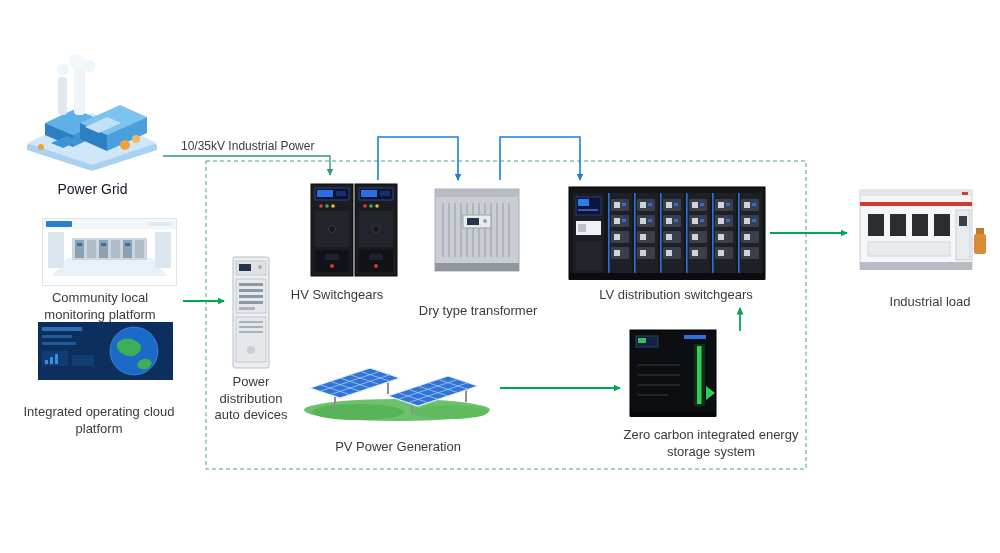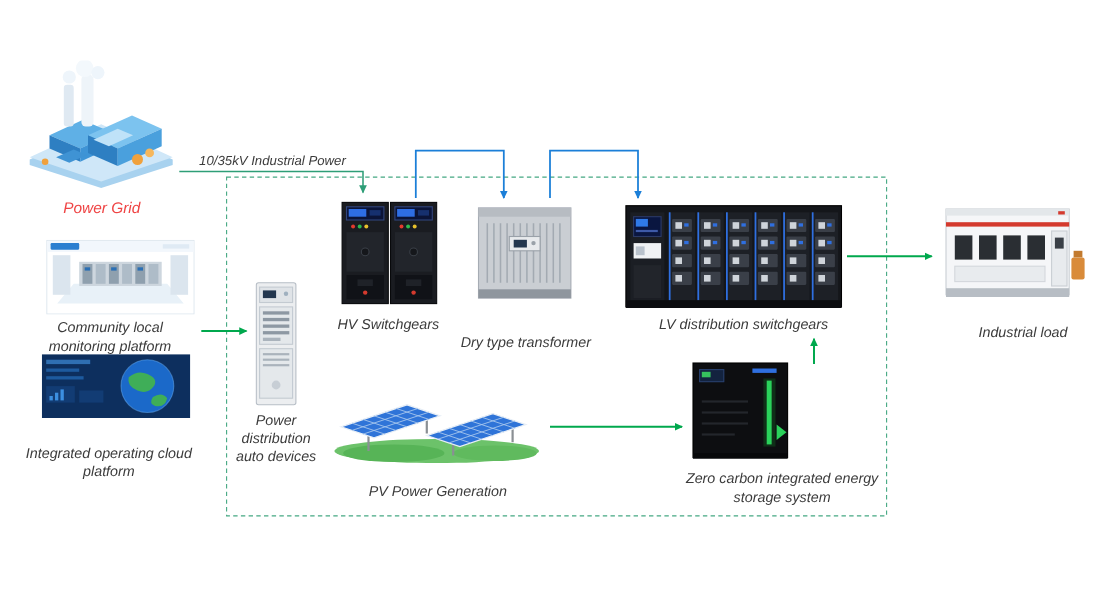--- a/index.html
+++ b/index.html
@@ -1,21 +1,21 @@
 <!DOCTYPE html>
 <html><head>
 <meta charset="utf-8">
 <style>
   * { margin:0; padding:0; box-sizing:border-box; }
   html,body { background:#ffffff; }
   body { font-family:"Liberation Sans", sans-serif; }
   .canvas { position:relative; width:1000px; height:553px; background:#ffffff; overflow:hidden; }
   .node { position:absolute; }
-  .label { position:absolute; font-size:13px; color:#3b3b3b; text-align:center; line-height:1.28;font-style:italic; }
-  .label.big { font-size:14px; color:#ef4444; }
+  .label { position:absolute; font-size:13px; color:#3b3b3b; text-align:center; line-height:1.28; }
+  .label.big { font-size:14px; color:#0f172a; }
   .label.small { font-size:12px; text-align:left; }
   svg { display:block; }
   .overlay { position:absolute; left:0; top:0; pointer-events:none; }
 </style>
 </head>
 <body>
 
 <div class="canvas">
 
   <div class="node" style="left:25px; top:55px; width:135px; height:118px;">
@@ -253,21 +253,21 @@
 
     <path d="M500 388 H620" fill="none" stroke="#00a84d" stroke-width="1.8" marker-end="url(#mGreen)"></path>
 
     <path d="M740 331 V308" fill="none" stroke="#00a84d" stroke-width="1.8" marker-end="url(#mGreen)"></path>
   </svg>
 
   <div class="label big" style="left:25px; top:181px; width:135px;">Power Grid</div>
 
   <div class="label small" style="left:181px; top:139px; width:200px;">10/35kV  Industrial Power</div>
 
-  <div class="label" style="left:293px; top:287px; width:120px;text-align:center;">HV Switchgears</div>
+  <div class="label" style="left:277px; top:287px; width:120px;text-align:center;">HV Switchgears</div>
 
   <div class="label" style="left:403px; top:287px; width:150px;margin-top:16px;">Dry type transformer</div>
 
   <div class="label" style="left:576px; top:287px; width:200px;">LV distribution switchgears</div>
 
   <div class="label" style="left:35px; top:290px; width:130px;">Community local monitoring platform</div>
 
   <div class="label" style="left:860px; top:294px; width:140px;">Industrial load</div>
 
   <div class="label" style="left:13px; top:404px; width:172px;">Integrated operating cloud platform</div>

